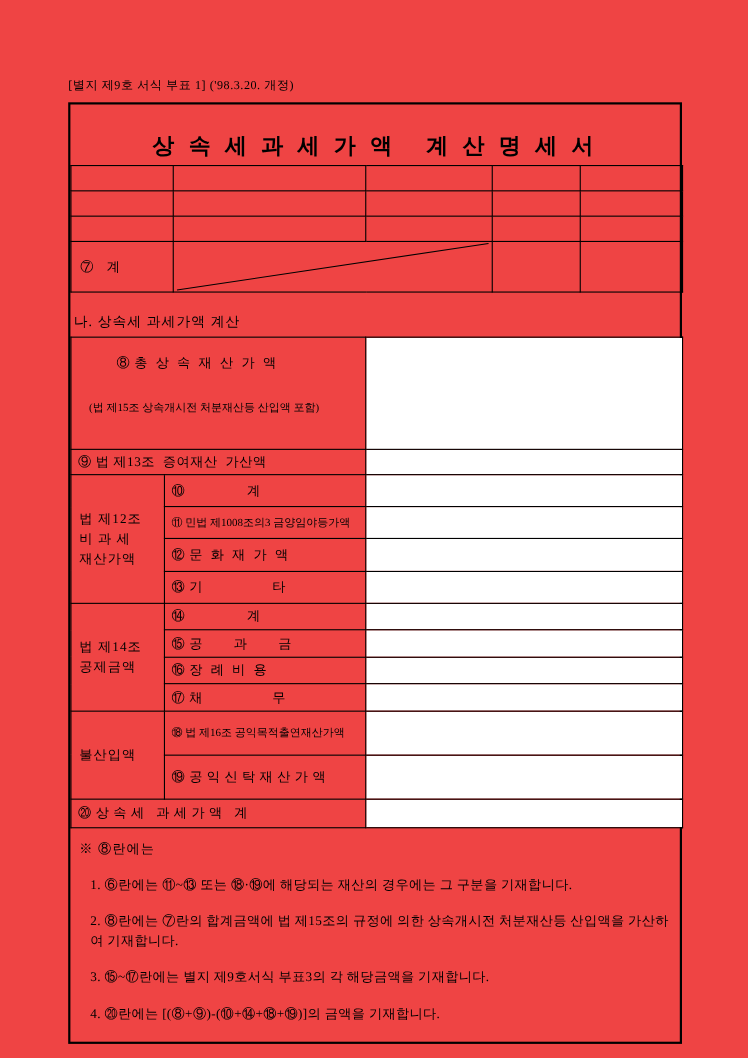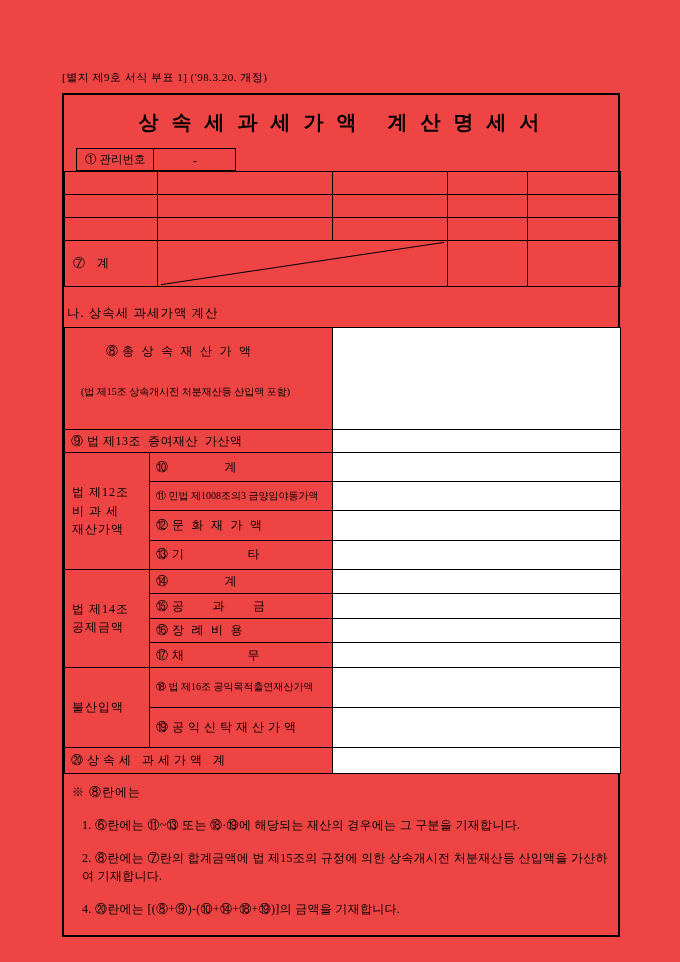--- a/index.html
+++ b/index.html
@@ -3,21 +3,21 @@
 <meta charset="utf-8">
 <style>
   * { margin:0; padding:0; box-sizing:border-box; }
   html, body { background:#e8e8e8; }
   body { font-family:"Liberation Serif","DejaVu Serif",serif; color:#000; font-size:12px; }
   .page { width:680px; height:962px; background:#ef4444; margin:0 auto; position:relative;
           padding:70px 60px 0 62px; }
   .form-ref { font-size:11px; margin-bottom:8px; letter-spacing:0.5px; }
   .outer { border:2px solid #000; width:558px; }
   .title { text-align:center; font-size:20px; font-weight:bold; letter-spacing:4px;
-           padding:14px 0 4px; white-space:pre; }
+           padding:24px 0 4px; white-space:pre; }
   table.mgmt { border-collapse:collapse; margin:8px 0 0 12px; }
   table.mgmt td { border:1px solid #000; height:22px; font-size:11.5px; padding:0 8px; white-space:pre; }
   table.mgmt td.val { width:82px; text-align:center; padding:0; }
   .sec-h { font-size:12.5px; margin:18px 0 5px 3px; letter-spacing:1px; }
   .sec-h.first { margin-top:24px; }
   table.grid { width:100%; border-collapse:collapse; table-layout:fixed; }
   table.grid th, table.grid td { border:1px solid #000; font-weight:normal; font-size:12px;
                                  white-space:pre; overflow:hidden; }
   
   .t1 th { height:27px; text-align:center; letter-spacing:1px; }
@@ -45,28 +45,20 @@
 <body>
 
 <div class="page">
 
   <div class="form-ref">[별지 제9호 서식 부표 1] ('98.3.20. 개정)</div>
 
   <div class="outer">
 
     <div class="title">상 속 세 과 세 가 액   계 산 명 세 서</div>
 
-    <table class="mgmt">
-      <tbody>
-          <tr>
-        <td>① 관리번호</td>
-        <td class="val">-</td>
-      </tr>
-    </tbody>
-      </table>
 
 
     <table class="grid t1">
       <colgroup>
         <col style="width:93px">
           <col style="width:175px">
           <col style="width:115px">
         <col style="width:80px">
           <col style="width:93px">
       </colgroup>
@@ -185,18 +177,19 @@
         <td class="lbl" colspan="2">⑳ 상 속 세   과 세 가 액   계</td>
         <td class="val"></td>
       </tr>
     </tbody>
       </table>
 
     <div class="instr">
       <div class="ih">※ ⑧란에는</div>
       <div class="item">1. ⑥란에는 ⑪~⑬ 또는 ⑱·⑲에 해당되는 재산의 경우에는 그 구분을 기재합니다.</div>
       <div class="item">2. ⑧란에는 ⑦란의 합계금액에 법 제15조의 규정에 의한 상속개시전 처분재산등 산입액을 가산하여 기재합니다.</div>
+      <div class="item">3. ⑮~⑰란에는 별지 제9호서식 부표3의 각 해당금액을 기재합니다.</div>
       <div class="item">4. ⑳란에는 [(⑧+⑨)-(⑩+⑭+⑱+⑲)]의 금액을 기재합니다.</div>
     </div>
 
   </div>
 
 </div>
 
 </body></html>

